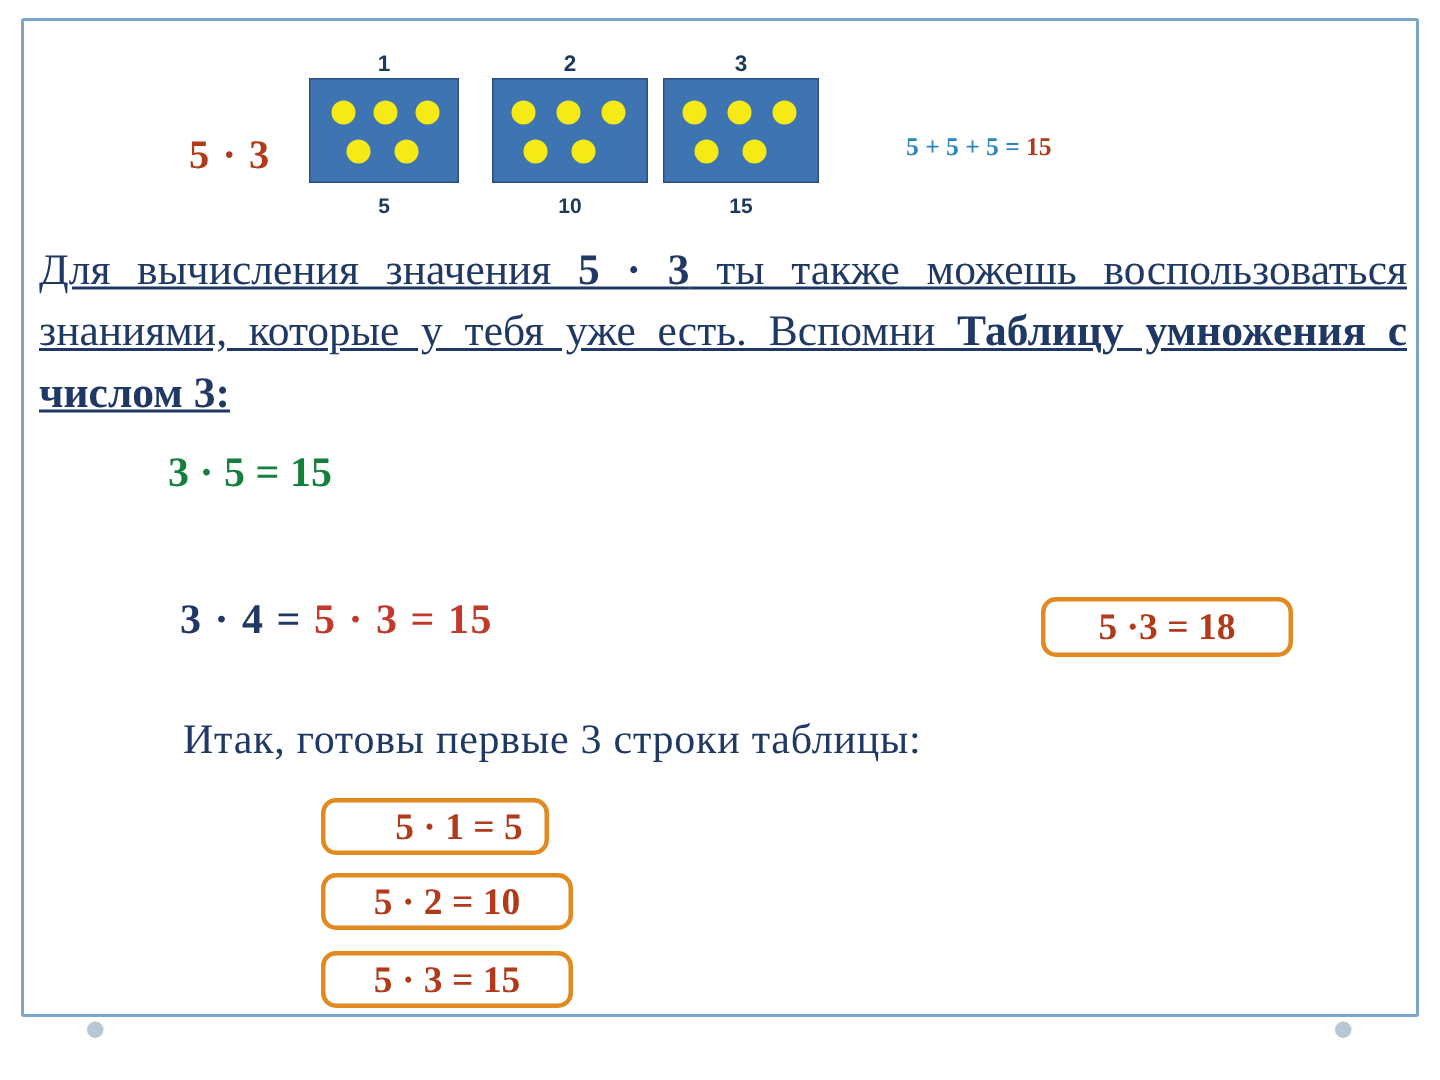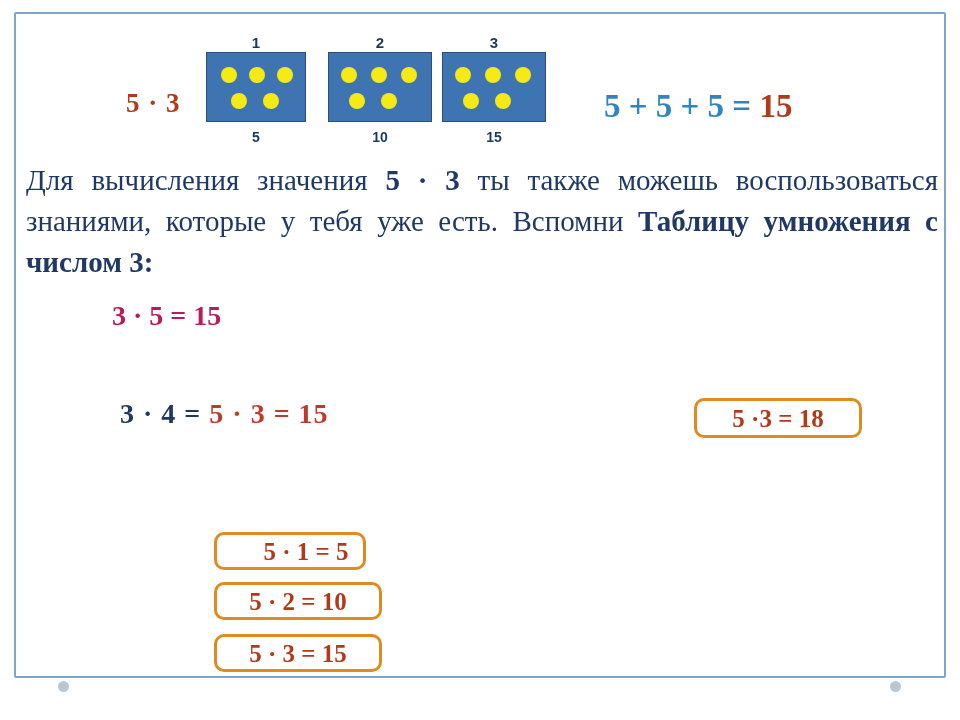--- a/index.html
+++ b/index.html
@@ -101,21 +101,21 @@
     font-size: 14px;
     font-weight: bold;
     color: #1a3a5c;
     font-family: "Liberation Sans", sans-serif;
     margin-top: 7px;
   }
   .sum-right {
     position: absolute;
     left: 604px;
     top: 62px;
-    font-size: 33px;
+    font-size: 17px;
     font-weight: bold;
     color: #2e86c1;
     font-family: "Liberation Serif", serif;
     text-align: center;
   }
   .sum-right .res {
     color: #b03a1a;
   }
 
   
@@ -126,28 +126,29 @@
     line-height: 41px;
     text-align: justify;
   }
   .para b { font-weight: bold; }
   #p1 {
     left: 26px;
     top: 160px;
     width: 912px;
     text-align: justify;
     text-align-last: left;
+    text-decoration: underline;
   }
   .eq-indent {
     position: absolute;
     left: 112px;
     top: 300px;
     font-size: 28px;
     font-weight: bold;
-    color: #be185d;
+    color: #15803d;
   }
   #p2 {
     left: 26px;
     top: 355px;
     width: 912px;
     font-size: 28px;
   }
   .eq-line {
     position: absolute;
     left: 120px;
@@ -284,19 +285,20 @@
 
   <div class="eq-indent">3 · 5 = 15</div>
 
 
   <div class="eq-line">
     <span>3  ·  4  = </span><span class="red">5 · 3 = 15</span>
   </div>
 
   <div class="boxed" id="box-main">5 ·3 = 18</div>
 
+  <div class="itak">Итак, готовы первые 3 строки таблицы:</div>
 
   <div class="boxed" id="box-r1">5 · 1 = 5</div>
   <div class="boxed" id="box-r2">5 · 2 = 10</div>
   <div class="boxed" id="box-r3">5 · 3 = 15</div>
 
 
 </div>
 
 </body></html>

